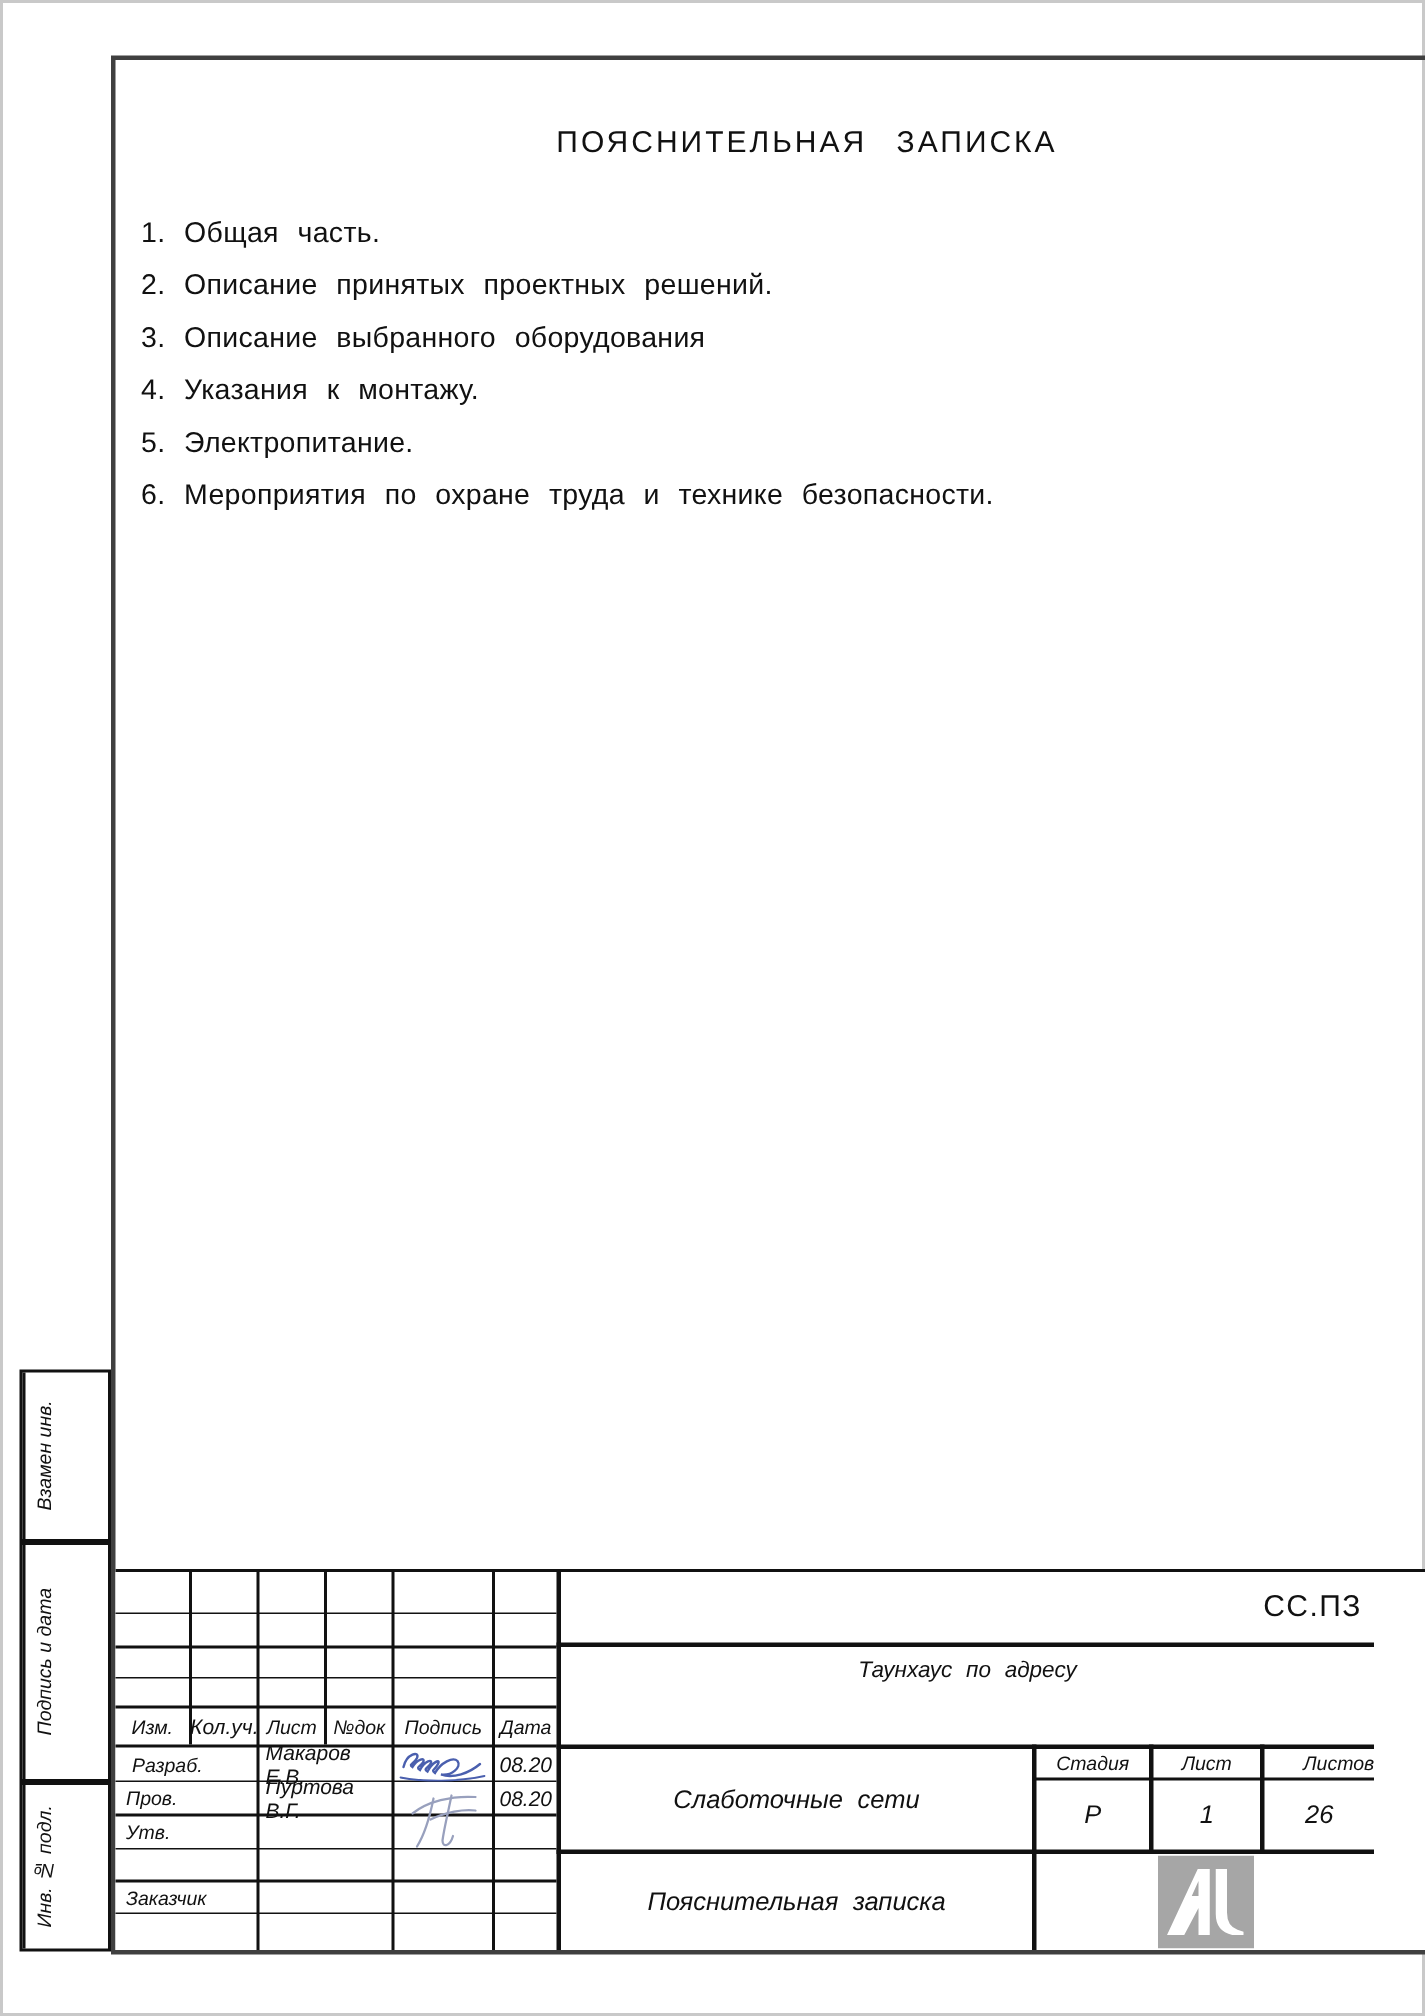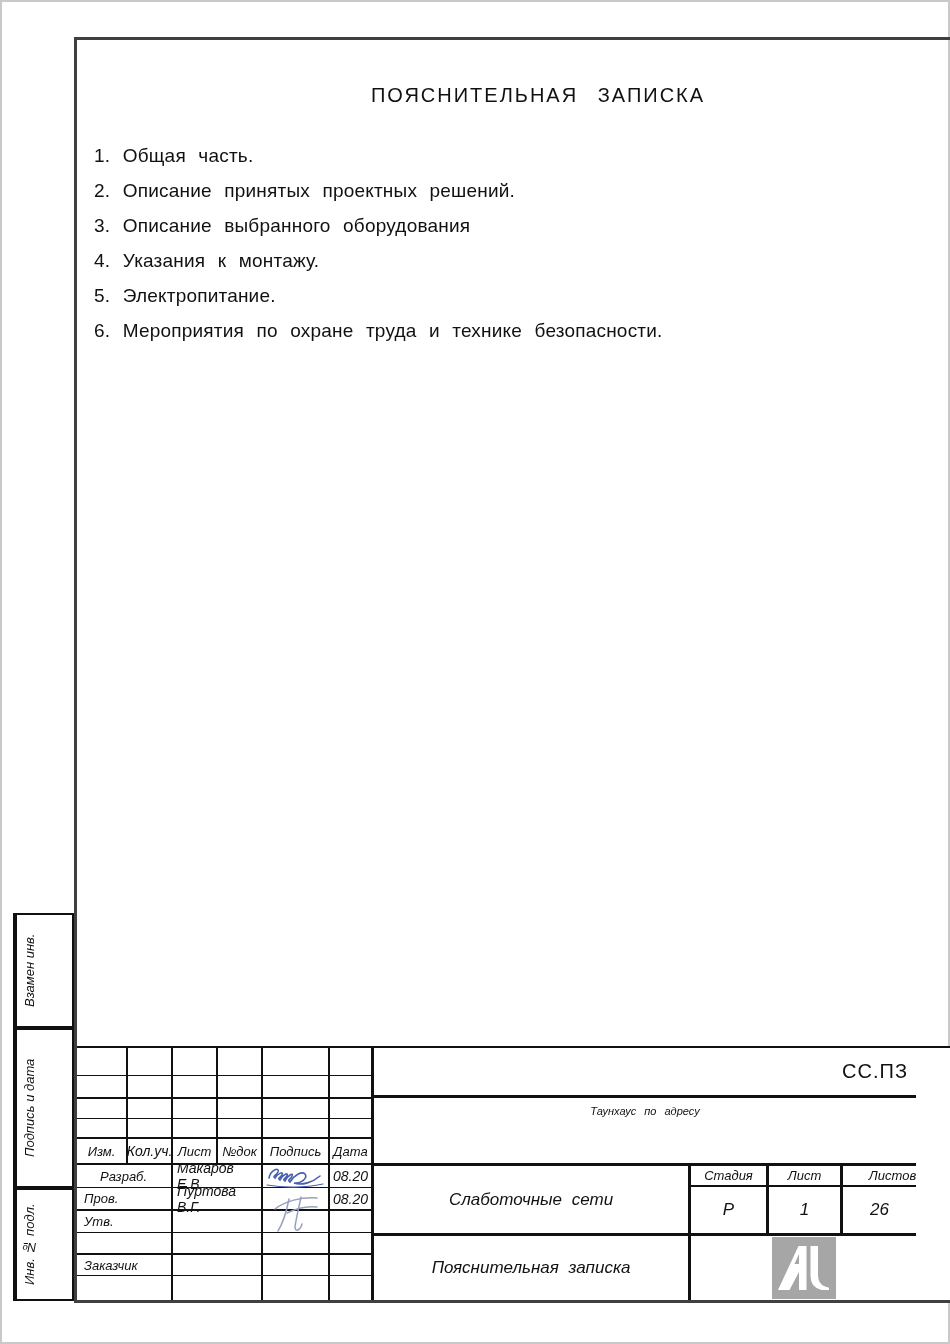--- a/index.html
+++ b/index.html
@@ -31,21 +31,21 @@
   .tb{position:absolute;left:0;right:0;bottom:0;height:254px;border-top:2px solid #111;
       box-sizing:border-box;background:#fff;}
   .hl,.vl{position:absolute;background:#111;}
   .cell{position:absolute;display:flex;align-items:center;box-sizing:border-box;overflow:visible;}
   .c-center{justify-content:center;text-align:center;font-style:italic;}
   .c-left{justify-content:flex-start;padding-left:7px;}
   .c-right{justify-content:flex-end;padding-right:8px;}
   .ital{font-style:italic;}
   .f13{font-size:13px;}
   .f12{font-size:14px;}
-  .f15{font-size:11px;}
+  .f15{font-size:15px;}
   .f17{font-size:17px;}
   .f20{font-size:20px;}
   .top-align{align-items:flex-start;padding-top:7px;}
   .sig{position:absolute;overflow:visible;}
 </style>
 </head>
 <body>
 
 <div class="page-border"></div>
 
@@ -90,21 +90,21 @@
     <div class="hl" style="left:611px;top:137px;width:228px;height:2px;"></div>
     <div class="hl" style="left:294px;top:185px;width:545px;height:3px;"></div>
 
     <div class="cell c-center ital f13" style="left:0;top:91px;width:49px;height:24px;">Изм.</div>
     <div class="cell c-center ital f12" style="left:51px;top:91px;width:43px;height:24px;">Кол.уч.</div>
     <div class="cell c-center ital f13" style="left:96px;top:91px;width:43px;height:24px;">Лист</div>
     <div class="cell c-center ital f13" style="left:141px;top:91px;width:43px;height:24px;">№док</div>
     <div class="cell c-center ital f13" style="left:186px;top:91px;width:65px;height:24px;">Подпись</div>
     <div class="cell c-center ital f13" style="left:253px;top:91px;width:41px;height:24px;">Дата</div>
 
-    <div class="cell c-left ital f13" style="left:16px;top:117px;width:94px;height:22px;">Разраб.</div>
+    <div class="cell c-left ital f13" style="left:4px;top:117px;width:94px;height:22px;">Разраб.</div>
     <div class="cell c-left ital f12" style="left:96px;top:117px;width:88px;height:22px;padding-left:4px;">Макаров Е.В.</div>
     <div class="cell c-center f12" style="left:253px;top:117px;width:41px;height:22px;">08.20</div>
 
     <div class="cell c-left ital f13" style="left:0;top:140px;width:94px;height:21px;">Пров.</div>
     <div class="cell c-left ital f12" style="left:96px;top:140px;width:88px;height:21px;padding-left:4px;">Пуртова В.Г.</div>
     <div class="cell c-center f12" style="left:253px;top:140px;width:41px;height:21px;">08.20</div>
 
     <div class="cell c-left ital f13" style="left:0;top:163px;width:94px;height:21px;">Утв.</div>
     <div class="cell c-left ital f13" style="left:0;top:207px;width:94px;height:20px;">Заказчик</div>
 

